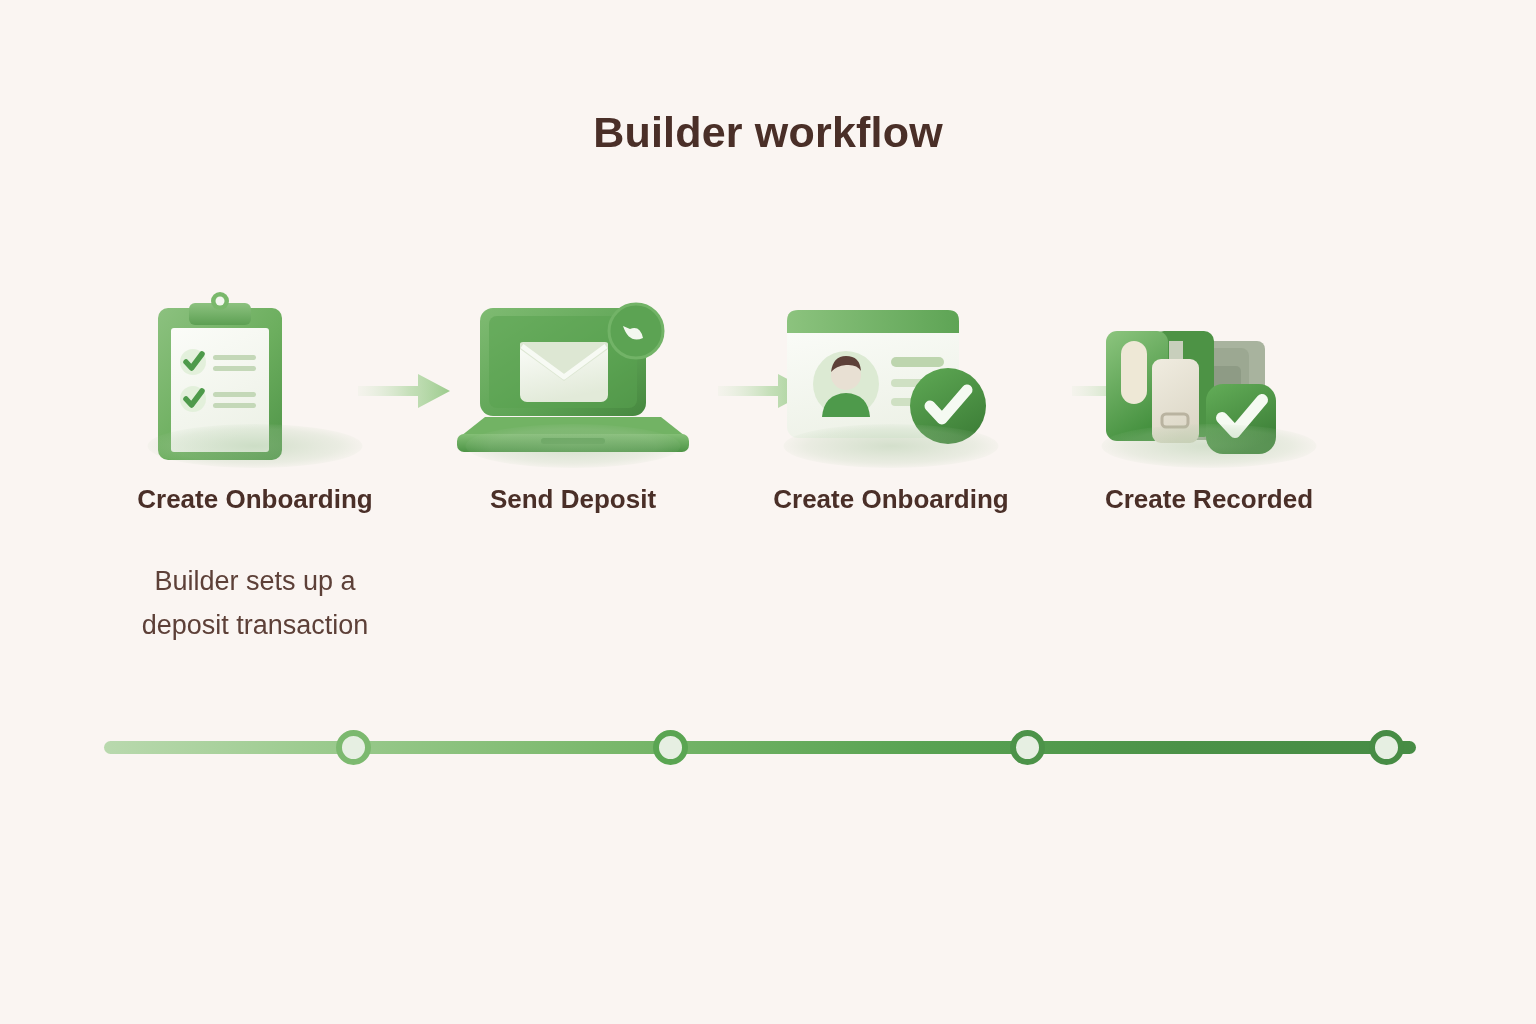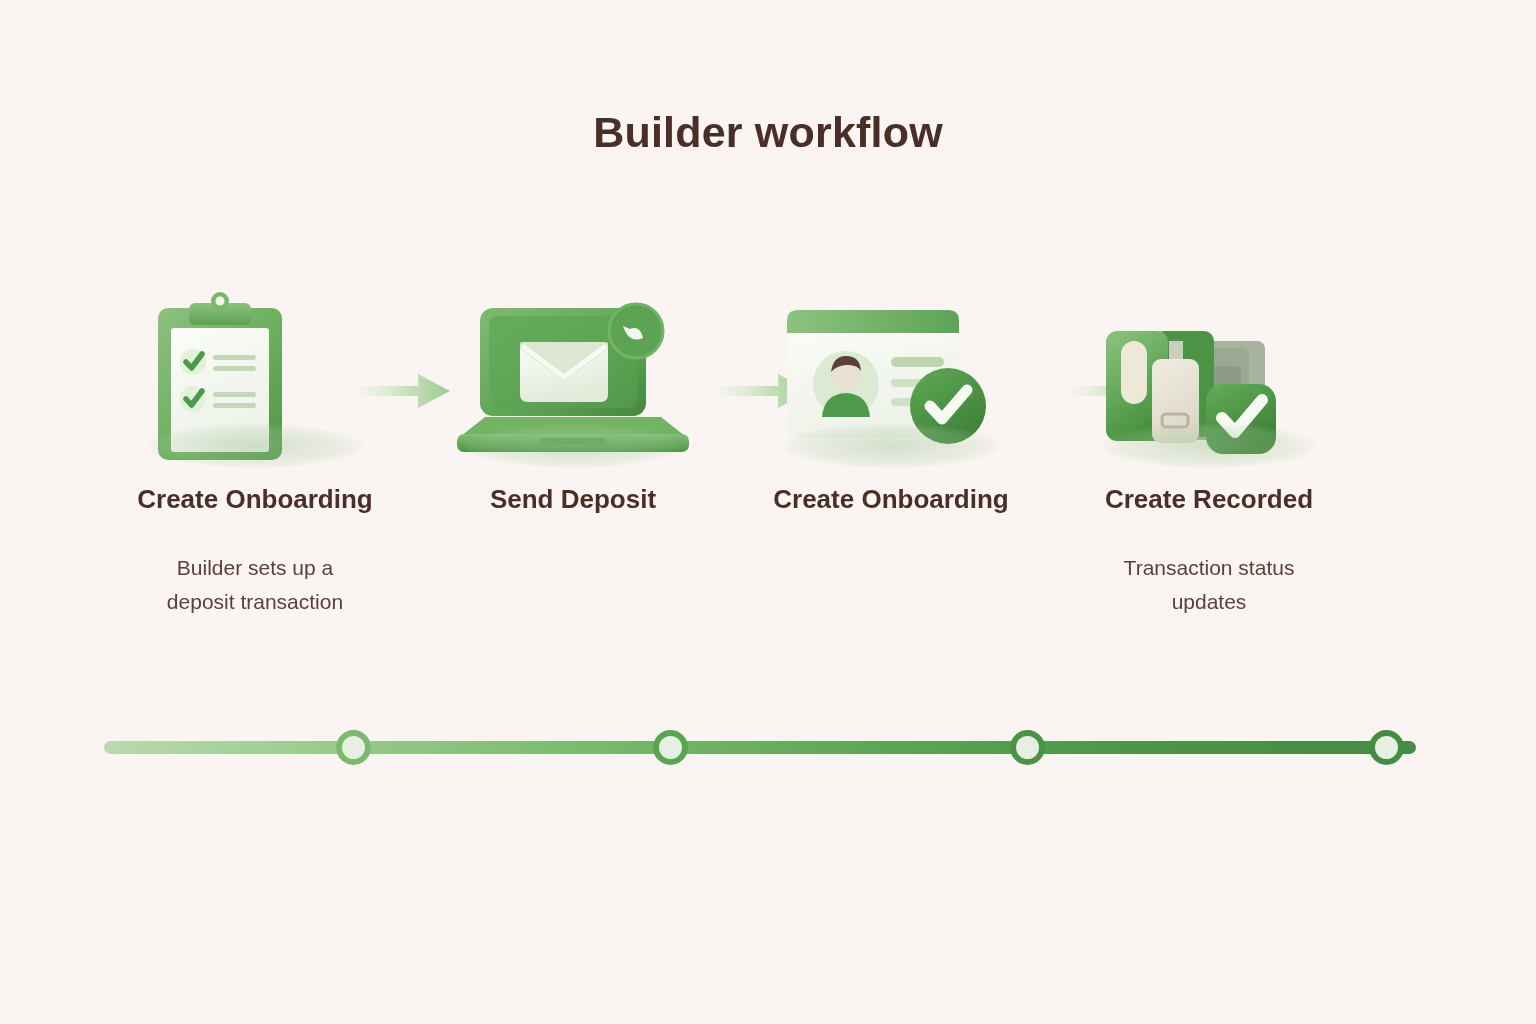--- a/index.html
+++ b/index.html
@@ -64,22 +64,22 @@
   .step-label {
     margin-top: 8px;
     font-size: 26px;
     font-weight: bold;
     color: #4a2f28;
     text-align: center;
     line-height: 1.2;
   }
 
   .step-desc {
-    margin-top: 36px;
-    font-size: 21px;
+    margin-top: 45px;
+    font-size: 27px;
     color: #5d4038;
     text-align: center;
     line-height: 1.62;
     max-width: 270px;
     font-weight: 400;
   }
 
   
   .arrow {
     position: absolute;
@@ -318,21 +318,20 @@
         <rect x="62" y="55" width="26" height="63" rx="13" fill="#eee8d6"></rect>
 
         <rect x="93" y="73" width="47" height="84" rx="9" fill="url(#docCream)"></rect>
         <rect x="103" y="128" width="26" height="13" rx="4" fill="none" stroke="#b9b3a0" stroke-width="3"></rect>
 
         <rect x="147" y="98" width="70" height="70" rx="17" fill="url(#okSq)"></rect>
         <path d="M163 132 l13 14 l27 -32" stroke="#f5faf2" stroke-width="12" fill="none" stroke-linecap="round" stroke-linejoin="round"></path>
       </svg>
     </div>
     <div class="step-label">Create Recorded</div>
-    <div class="step-desc">Transaction status<br>updates</div>
   </div>
 
 </div>
 
 <div class="timeline">
   <div class="timeline-bar"></div>
   <div class="marker m1"></div>
   <div class="marker m2"></div>
   <div class="marker m3"></div>
   <div class="marker m4"></div>

